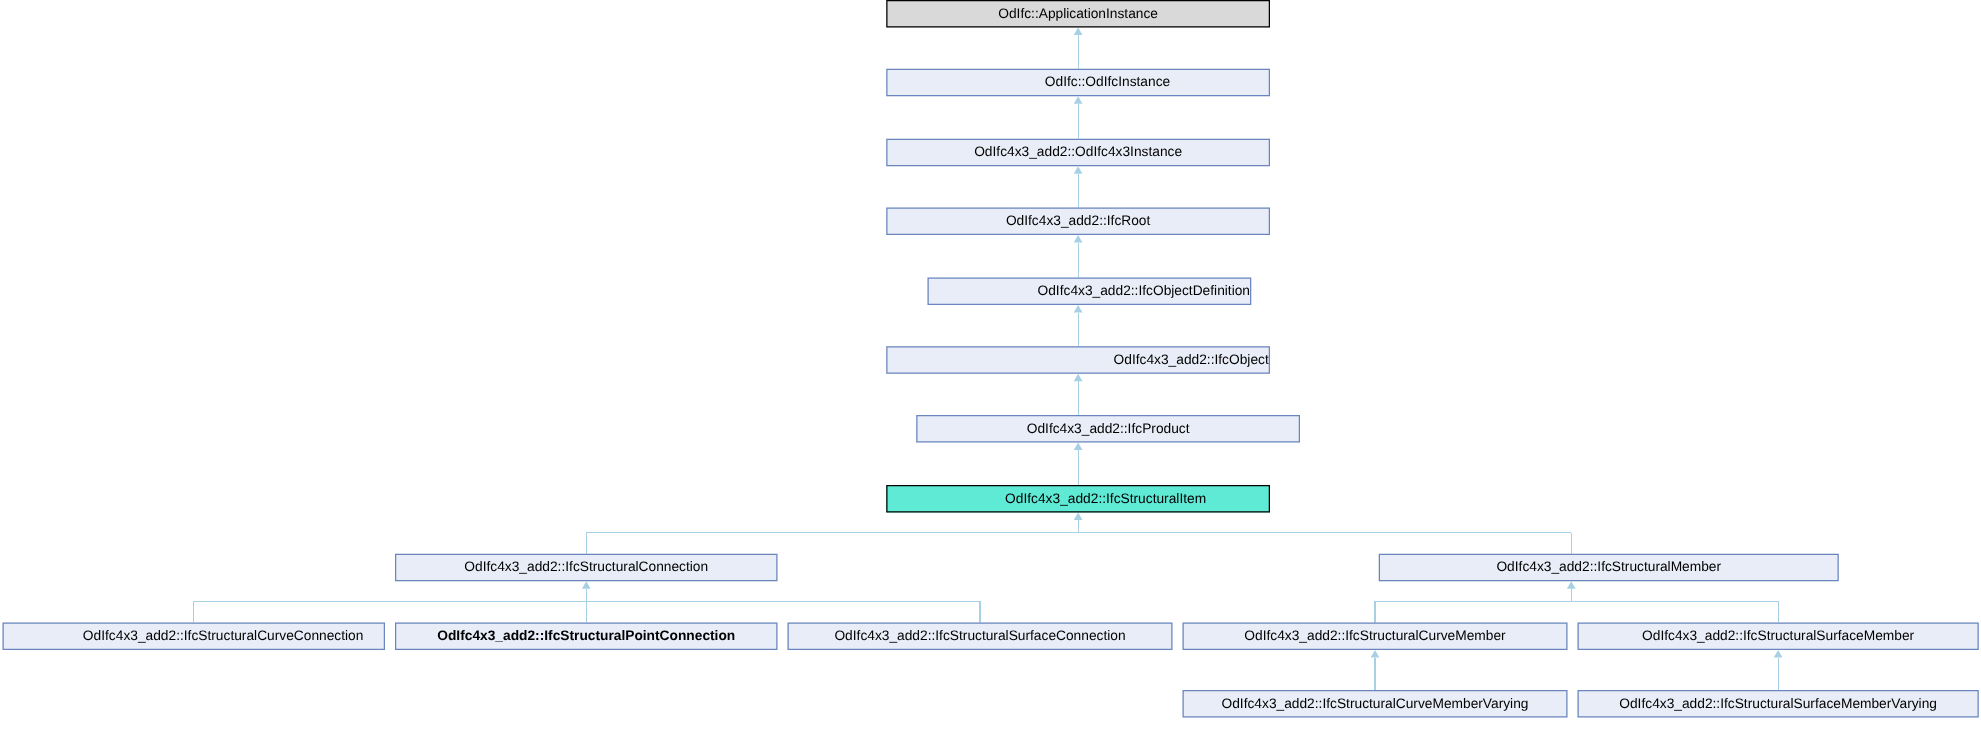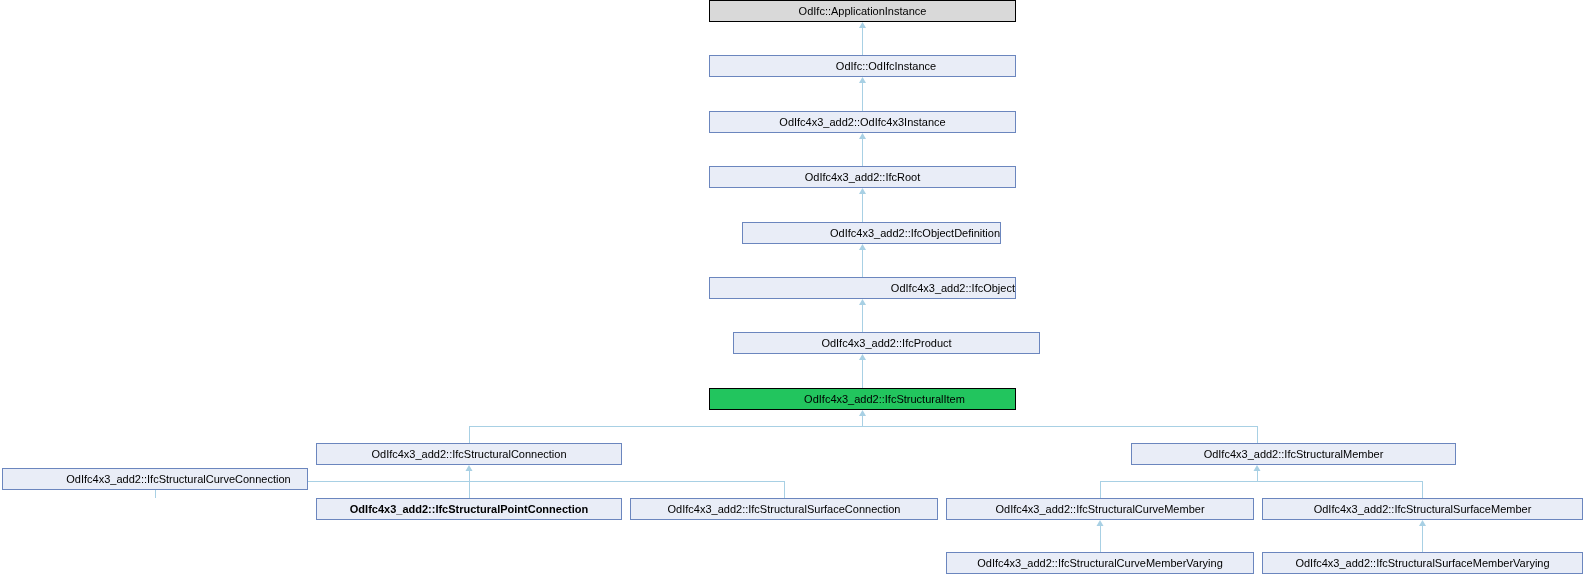--- a/index.html
+++ b/index.html
@@ -39,21 +39,21 @@
   }
   .node.blue {
     background: #e9edf7;
     border: 1px solid #6b86be;
   }
   .node.gray {
     background: #d9d9d9;
     border: 1px solid #000000;
   }
   .node.white {
-    background: #22c55e;
+    background: #5eead4;
     border: 1px solid #000000;
     padding-left: 44px;
   }
 </style>
 </head>
 <body>
 
 <div id="diagram">
   <svg id="edge-layer" width="1585" height="584" viewBox="0 0 1585 584">
       <line x1="862.5" y1="28" x2="862.5" y2="55" stroke="#a8d0e4" stroke-width="1" shape-rendering="crispEdges"></line>
@@ -93,21 +93,21 @@
     </svg>
 <div class="node gray" style="left: 709px; top: 0px; width: 307px;">OdIfc::ApplicationInstance</div>
     <div class="node blue" style="left: 709px; top: 55px; width: 307px; padding-left: 47px;">OdIfc::OdIfcInstance</div>
     <div class="node blue" style="left: 709px; top: 111px; width: 307px;">OdIfc4x3_add2::OdIfc4x3Instance</div>
     <div class="node blue" style="left: 709px; top: 166px; width: 307px;">OdIfc4x3_add2::IfcRoot</div>
     <div class="node blue" style="left: 742px; top: 222px; width: 259px; text-align: right;">OdIfc4x3_add2::IfcObjectDefinition</div>
     <div class="node blue" style="left: 709px; top: 277px; width: 307px; text-align: right;">OdIfc4x3_add2::IfcObject</div>
     <div class="node blue" style="left: 709px; top: 332px; width: 307px; margin-left: 24px;">OdIfc4x3_add2::IfcProduct</div>
     <div class="node white" style="left: 709px; top: 388px; width: 307px;">OdIfc4x3_add2::IfcStructuralItem</div>
     <div class="node blue" style="left: 316px; top: 443px; width: 306px;">OdIfc4x3_add2::IfcStructuralConnection</div>
-    <div class="node blue" style="left: 1103px; top: 443px; width: 325px; margin-left: 28px;">OdIfc4x3_add2::IfcStructuralMember</div>
-    <div class="node blue" style="left: 2px; top: 468px; width: 306px; padding-left: 47px;">OdIfc4x3_add2::IfcStructuralCurveConnection</div>
+    <div class="node blue" style="left: 1103px; top: 443px; width: 368px;">OdIfc4x3_add2::IfcStructuralMember</div>
+    <div class="node blue" style="left: 2px; top: 498px; width: 306px; padding-left: 47px;">OdIfc4x3_add2::IfcStructuralCurveConnection</div>
     <div class="node blue" style="left: 316px; top: 498px; width: 306px; font-weight: bold;">OdIfc4x3_add2::IfcStructuralPointConnection</div>
     <div class="node blue" style="left: 630px; top: 498px; width: 308px;">OdIfc4x3_add2::IfcStructuralSurfaceConnection</div>
     <div class="node blue" style="left: 946px; top: 498px; width: 308px;">OdIfc4x3_add2::IfcStructuralCurveMember</div>
     <div class="node blue" style="left: 1262px; top: 498px; width: 321px;">OdIfc4x3_add2::IfcStructuralSurfaceMember</div>
     <div class="node blue" style="left: 946px; top: 552px; width: 308px;">OdIfc4x3_add2::IfcStructuralCurveMemberVarying</div>
     <div class="node blue" style="left: 1262px; top: 552px; width: 321px;">OdIfc4x3_add2::IfcStructuralSurfaceMemberVarying</div>
   </div>
 
 </body></html>

